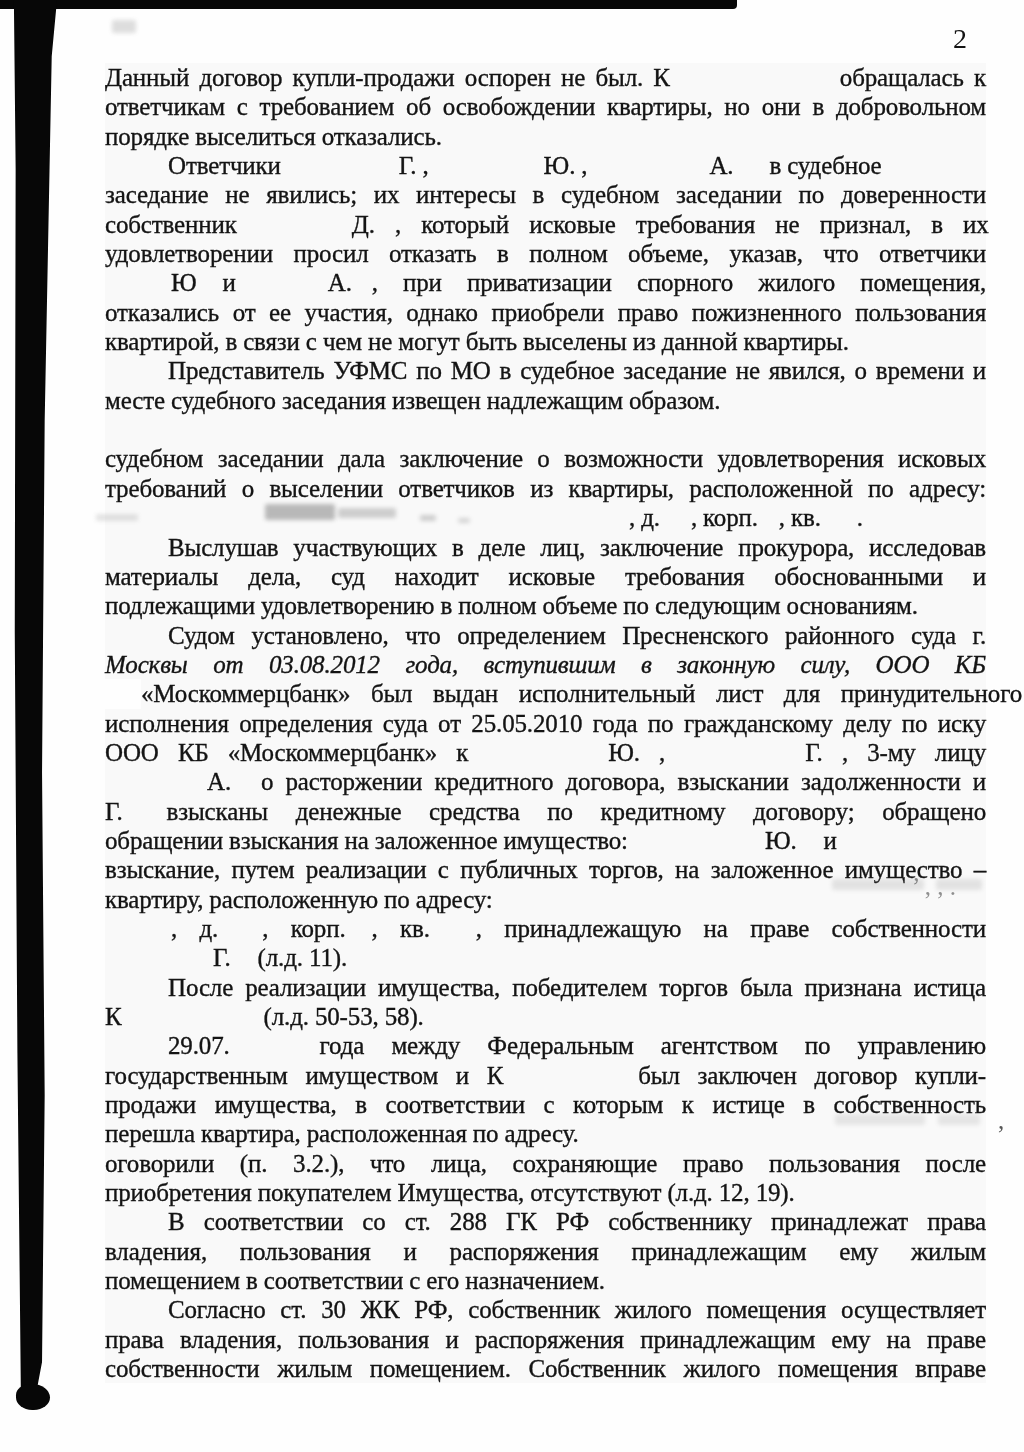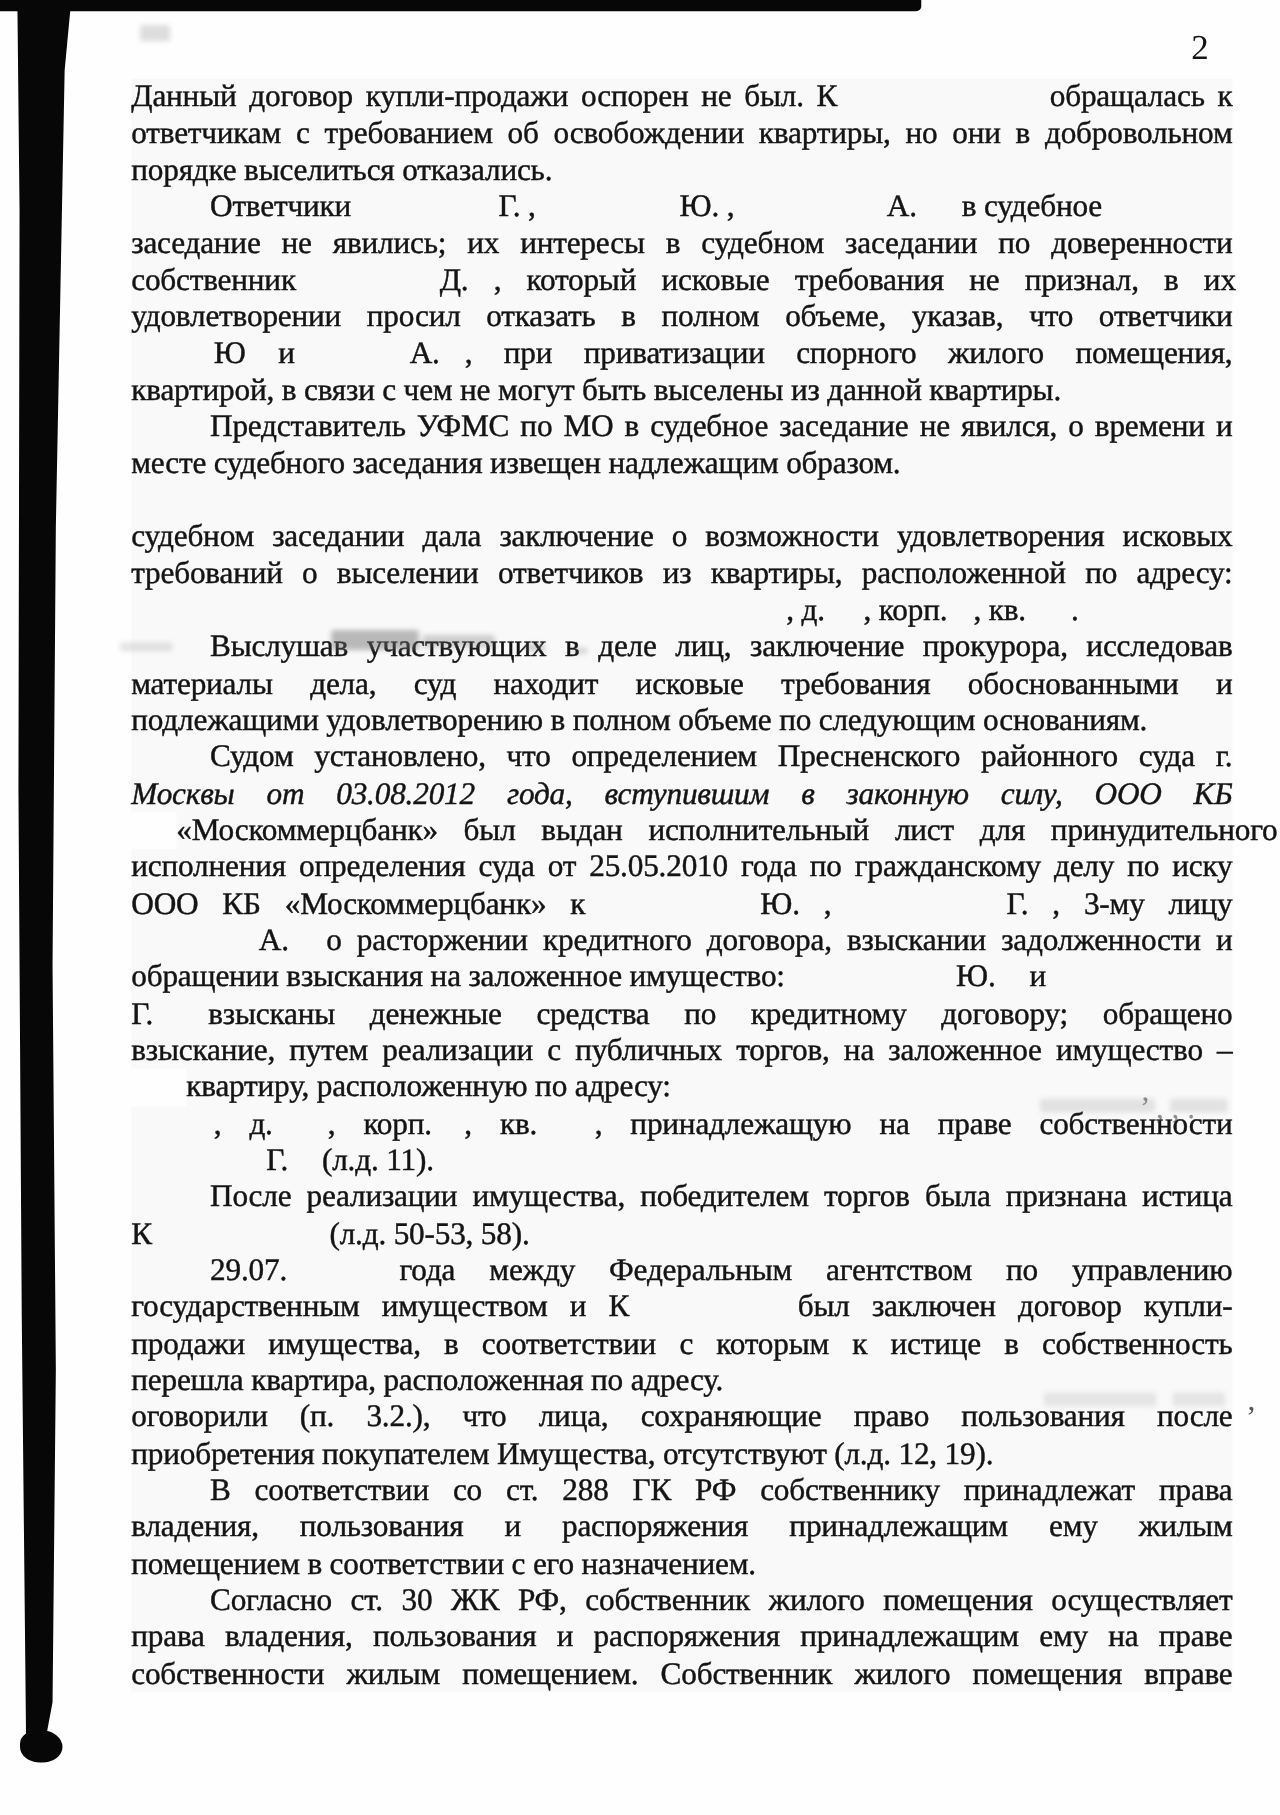--- a/index.html
+++ b/index.html
@@ -65,40 +65,41 @@
 
   <div class="text-block">
       <div class="text-line" style="display: block; word-spacing: 4.11607px;"><span>Данный договор купли-продажи оспорен не был. К</span><span class="gap" style="width: 170px;"></span><span>обращалась к</span></div>
       <div class="text-line" style="display: block; word-spacing: 5.75868px;"><span>ответчикам с требованием об освобождении квартиры, но они в добровольном</span></div>
       <div class="text-line" style="display: block;"><span>порядке выселиться отказались.</span></div>
       <div class="text-line" style="display: block;"><span class="gap" style="width: 63px;"></span><span>Ответчики</span><span class="gap" style="width: 118px;"></span><span>Г. ,</span><span class="gap" style="width: 115px;"></span><span>Ю. ,</span><span class="gap" style="width: 122px;"></span><span>А.</span><span class="gap" style="width: 36px;"></span><span>в судебное</span></div>
       <div class="text-line" style="display: block; word-spacing: 10.6806px;"><span>заседание не явились; их интересы в судебном заседании по доверенности</span></div>
       <div class="text-line" style="display: block; word-spacing: 14.0762px;"><span>собственник</span><span class="gap" style="width: 115px;"></span><span>Д. , который исковые требования не признал, в их</span></div>
       <div class="text-line" style="display: block; word-spacing: 14.4551px;"><span>удовлетворении просил отказать в полном объеме, указав, что ответчики</span></div>
       <div class="text-line" style="display: block; word-spacing: 19.0344px;"><span class="gap" style="width: 66px;"></span><span>Ю</span><span class="gap" style="width: 26px;"></span><span>и</span><span class="gap" style="width: 92px;"></span><span>А.</span><span class="gap" style="width: 20px;"></span><span>, при приватизации спорного жилого помещения,</span></div>
+      <div class="text-line" style="display: block; word-spacing: 7.53906px;"><span>отказались от ее участия, однако приобрели право пожизненного пользования</span></div>
       <div class="text-line" style="display: block;"><span>квартирой, в связи с чем не могут быть выселены из данной квартиры.</span></div>
       <div class="text-line" style="display: block; word-spacing: 2.78977px;"><span class="gap" style="width: 63px;"></span><span>Представитель УФМС по МО в судебное заседание не явился, о времени и</span></div>
       <div class="text-line" style="display: block;"><span>месте судебного заседания извещен надлежащим образом.</span></div>
       <div class="text-line" style="display: block; word-spacing: 12.7366px;"><span class="gap" style="width: 63px;"></span></div>
       <div class="text-line" style="display: block; word-spacing: 8.40179px;"><span>судебном заседании дала заключение о возможности удовлетворения исковых</span></div>
       <div class="text-line" style="display: block; word-spacing: 9.32617px;"><span>требований о выселении ответчиков из квартиры, расположенной по адресу:</span></div>
       <div class="text-line" style="display: block;"><span class="gap" style="width: 524px;"></span><span>, д.</span><span class="gap" style="width: 31px;"></span><span>, корп.</span><span class="gap" style="width: 21px;"></span><span>, кв.</span><span class="gap" style="width: 36px;"></span><span>.</span></div>
       <div class="text-line" style="display: block; word-spacing: 8.77232px;"><span class="gap" style="width: 63px;"></span><span>Выслушав участвующих в деле лиц, заключение прокурора, исследовав</span></div>
       <div class="text-line" style="display: block; word-spacing: 23.8058px;"><span>материалы дела, суд находит исковые требования обоснованными и</span></div>
       <div class="text-line" style="display: block;"><span>подлежащими удовлетворению в полном объеме  по следующим основаниям.</span></div>
       <div class="text-line" style="display: block; word-spacing: 10.5513px;"><span class="gap" style="width: 63px;"></span><span>Судом установлено, что определением Пресненского районного суда г.</span></div>
       <div class="text-line" style="display: block; word-spacing: 19.434px; font-style: italic;"><span>Москвы от 03.08.2012 года, вступившим в законную силу, ООО КБ</span></div>
       <div class="text-line" style="display: block; word-spacing: 14.513px; margin-left: 36px;"><span>«Москоммерцбанк» был выдан исполнительный лист для принудительного</span></div>
       <div class="text-line" style="display: block; word-spacing: 4.34375px;"><span>исполнения определения суда от 25.05.2010 года по гражданскому делу по иску</span></div>
       <div class="text-line" style="display: block; word-spacing: 13.0625px;"><span>ООО КБ «Москоммерцбанк» к</span><span class="gap" style="width: 140px;"></span><span>Ю. ,</span><span class="gap" style="width: 140px;"></span><span>Г. , 3-му лицу</span></div>
       <div class="text-line" style="display: block; word-spacing: 6.02083px;"><span class="gap" style="width: 102px;"></span><span>А.</span><span class="gap" style="width: 30px;"></span><span>о расторжении кредитного договора, взыскании задолженности и</span></div>
+      <div class="text-line" style="display: block; word-spacing: 21.6302px;"><span>Г.</span><span class="gap" style="width: 44px;"></span><span>взысканы денежные средства по кредитному договору; обращено</span></div>
       <div class="text-line" style="display: block;"><span>обращении взыскания на заложенное имущество:</span><span class="gap" style="width: 137px;"></span><span>Ю.</span><span class="gap" style="width: 27px;"></span><span>и</span></div>
-      <div class="text-line" style="display: block; word-spacing: 21.6302px;"><span>Г.</span><span class="gap" style="width: 44px;"></span><span>взысканы денежные средства по кредитному договору; обращено</span></div>
       <div class="text-line" style="display: block; word-spacing: 5.28646px;"><span>взыскание, путем реализации с публичных торгов, на заложенное имущество –</span></div>
-      <div class="text-line" style="display: block; margin-left: 44px;"><span>квартиру,  расположенную  по  адресу:</span></div>
+      <div class="text-line" style="display: block;"><span>квартиру,  расположенную  по  адресу:</span></div>
       <div class="text-line" style="display: block; word-spacing: 16.3214px;"><span class="gap" style="width: 66px;"></span><span>, д.</span><span class="gap" style="width: 44px;"></span><span>, корп.</span><span class="gap" style="width: 26px;"></span><span>, кв.</span><span class="gap" style="width: 46px;"></span><span>, принадлежащую на праве собственности</span></div>
       <div class="text-line" style="display: block;"><span class="gap" style="width: 108px;"></span><span>Г.</span><span class="gap" style="width: 27px;"></span><span>(л.д. 11).</span></div>
       <div class="text-line" style="display: block; word-spacing: 6.03571px;"><span class="gap" style="width: 63px;"></span><span>После реализации имущества, победителем торгов была признана истица</span></div>
       <div class="text-line" style="display: block;"><span>К</span><span class="gap" style="width: 142px;"></span><span>(л.д. 50-53, 58).</span></div>
       <div class="text-line" style="display: block; word-spacing: 21.0938px;"><span class="gap" style="width: 63px;"></span><span>29.07.</span><span class="gap" style="width: 90px;"></span><span>года между Федеральным агентством по управлению</span></div>
       <div class="text-line" style="display: block; word-spacing: 11.6172px;"><span>государственным имуществом и К</span><span class="gap" style="width: 135px;"></span><span>был заключен договор купли-</span></div>
       <div class="text-line" style="display: block; word-spacing: 12.4757px;"><span>продажи имущества, в соответствии с которым к истице в собственность</span></div>
       <div class="text-line" style="display: block;"><span>перешла квартира, расположенная по адресу.</span></div>
       <div class="text-line" style="display: block; word-spacing: 19.625px;"><span>оговорили (п. 3.2.), что лица, сохраняющие право пользования после</span></div>
       <div class="text-line" style="display: block;"><span>приобретения покупателем Имущества, отсутствуют (л.д. 12, 19).</span></div>

